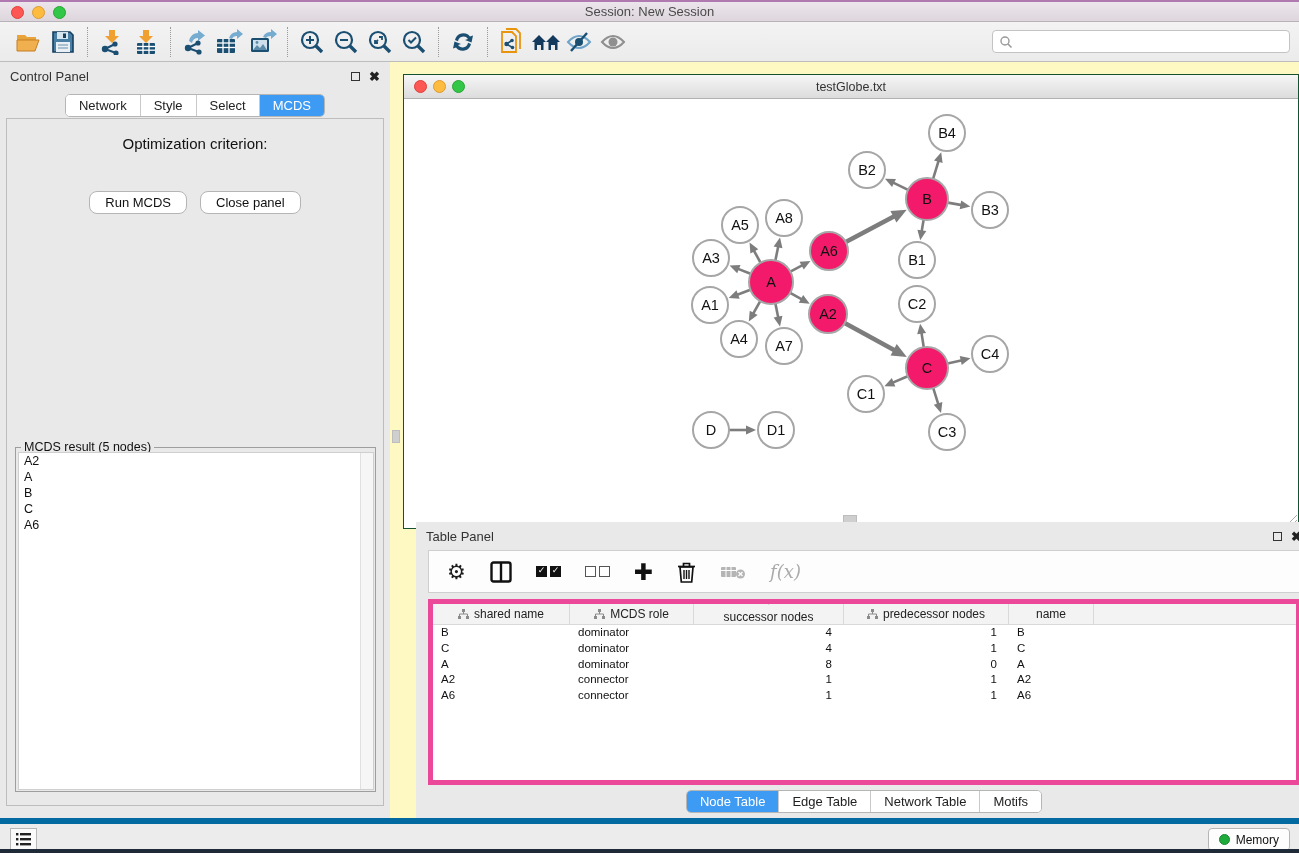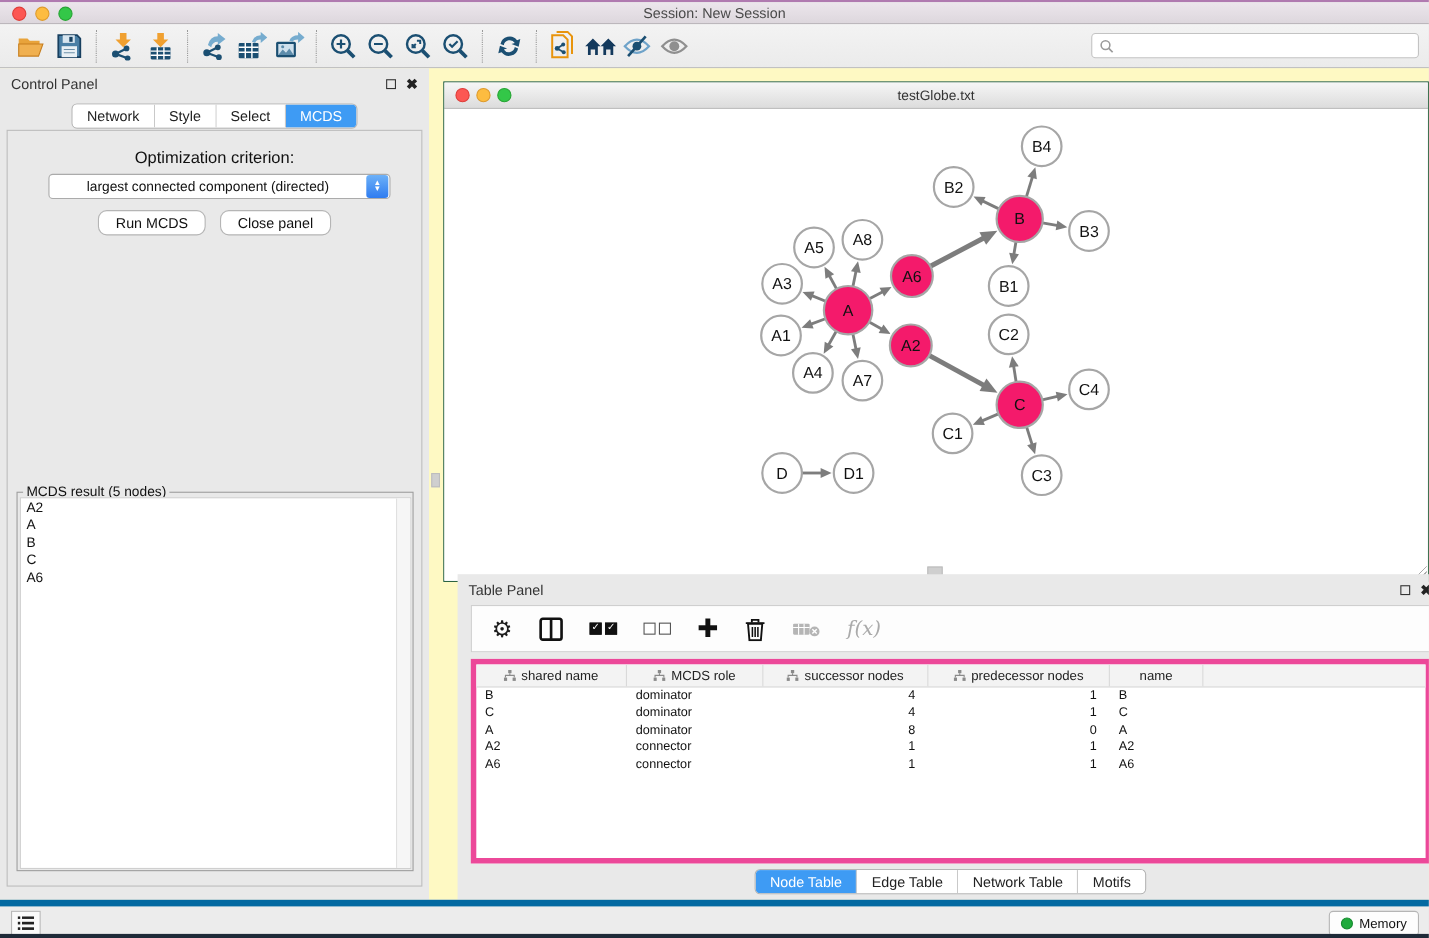--- a/index.html
+++ b/index.html
@@ -305,27 +305,20 @@
       <div class="cp-tabs">
         <div class="seg">
             <span class="seg-item">Network</span>
             <span class="seg-item">Style</span>
             <span class="seg-item">Select</span>
             <span class="seg-item active">MCDS</span>
           </div>
       </div>
       <div class="cp-content">
         <div class="opt-label">Optimization criterion:</div>
-        <div class="criterion">
-          <span class="criterion-text">largest connected component (directed)</span>
-          <span class="stepper">
-              <span>▲</span>
-              <span>▼</span>
-            </span>
-        </div>
         <div class="cp-buttons">
           <button class="btn">Run MCDS</button>
           <button class="btn">Close panel</button>
         </div>
         <div class="mcds-fieldset">
           <span class="mcds-legend">MCDS result (5 nodes)</span>
           <div class="mcds-list">
             <div>
                 <div class="mcds-item">A2</div>
                 <div class="mcds-item">A</div>
@@ -503,21 +496,21 @@
               <svg width="11" height="11" viewBox="0 0 11 11">
                 <g fill="#8a8a8a">
                   <rect x="4" y="0" width="3" height="3"></rect>
                   <rect x="0" y="7" width="3" height="3"></rect>
                   <rect x="8" y="7" width="3" height="3"></rect>
                 </g>
                 <path d="M5.5 3 v2 M1.5 7 v-2 h8 v2" stroke="#8a8a8a" stroke-width="1" fill="none"></path>
               </svg>
               <span>MCDS role</span>
             </div>
-            <div class="th-cell" style="width: 150px;">
+            <div class="th-cell" style="width: 150px; flex-direction: column;">
               <svg width="11" height="11" viewBox="0 0 11 11">
                 <g fill="#8a8a8a">
                   <rect x="4" y="0" width="3" height="3"></rect>
                   <rect x="0" y="7" width="3" height="3"></rect>
                   <rect x="8" y="7" width="3" height="3"></rect>
                 </g>
                 <path d="M5.5 3 v2 M1.5 7 v-2 h8 v2" stroke="#8a8a8a" stroke-width="1" fill="none"></path>
               </svg>
               <span>successor nodes</span>
             </div>

